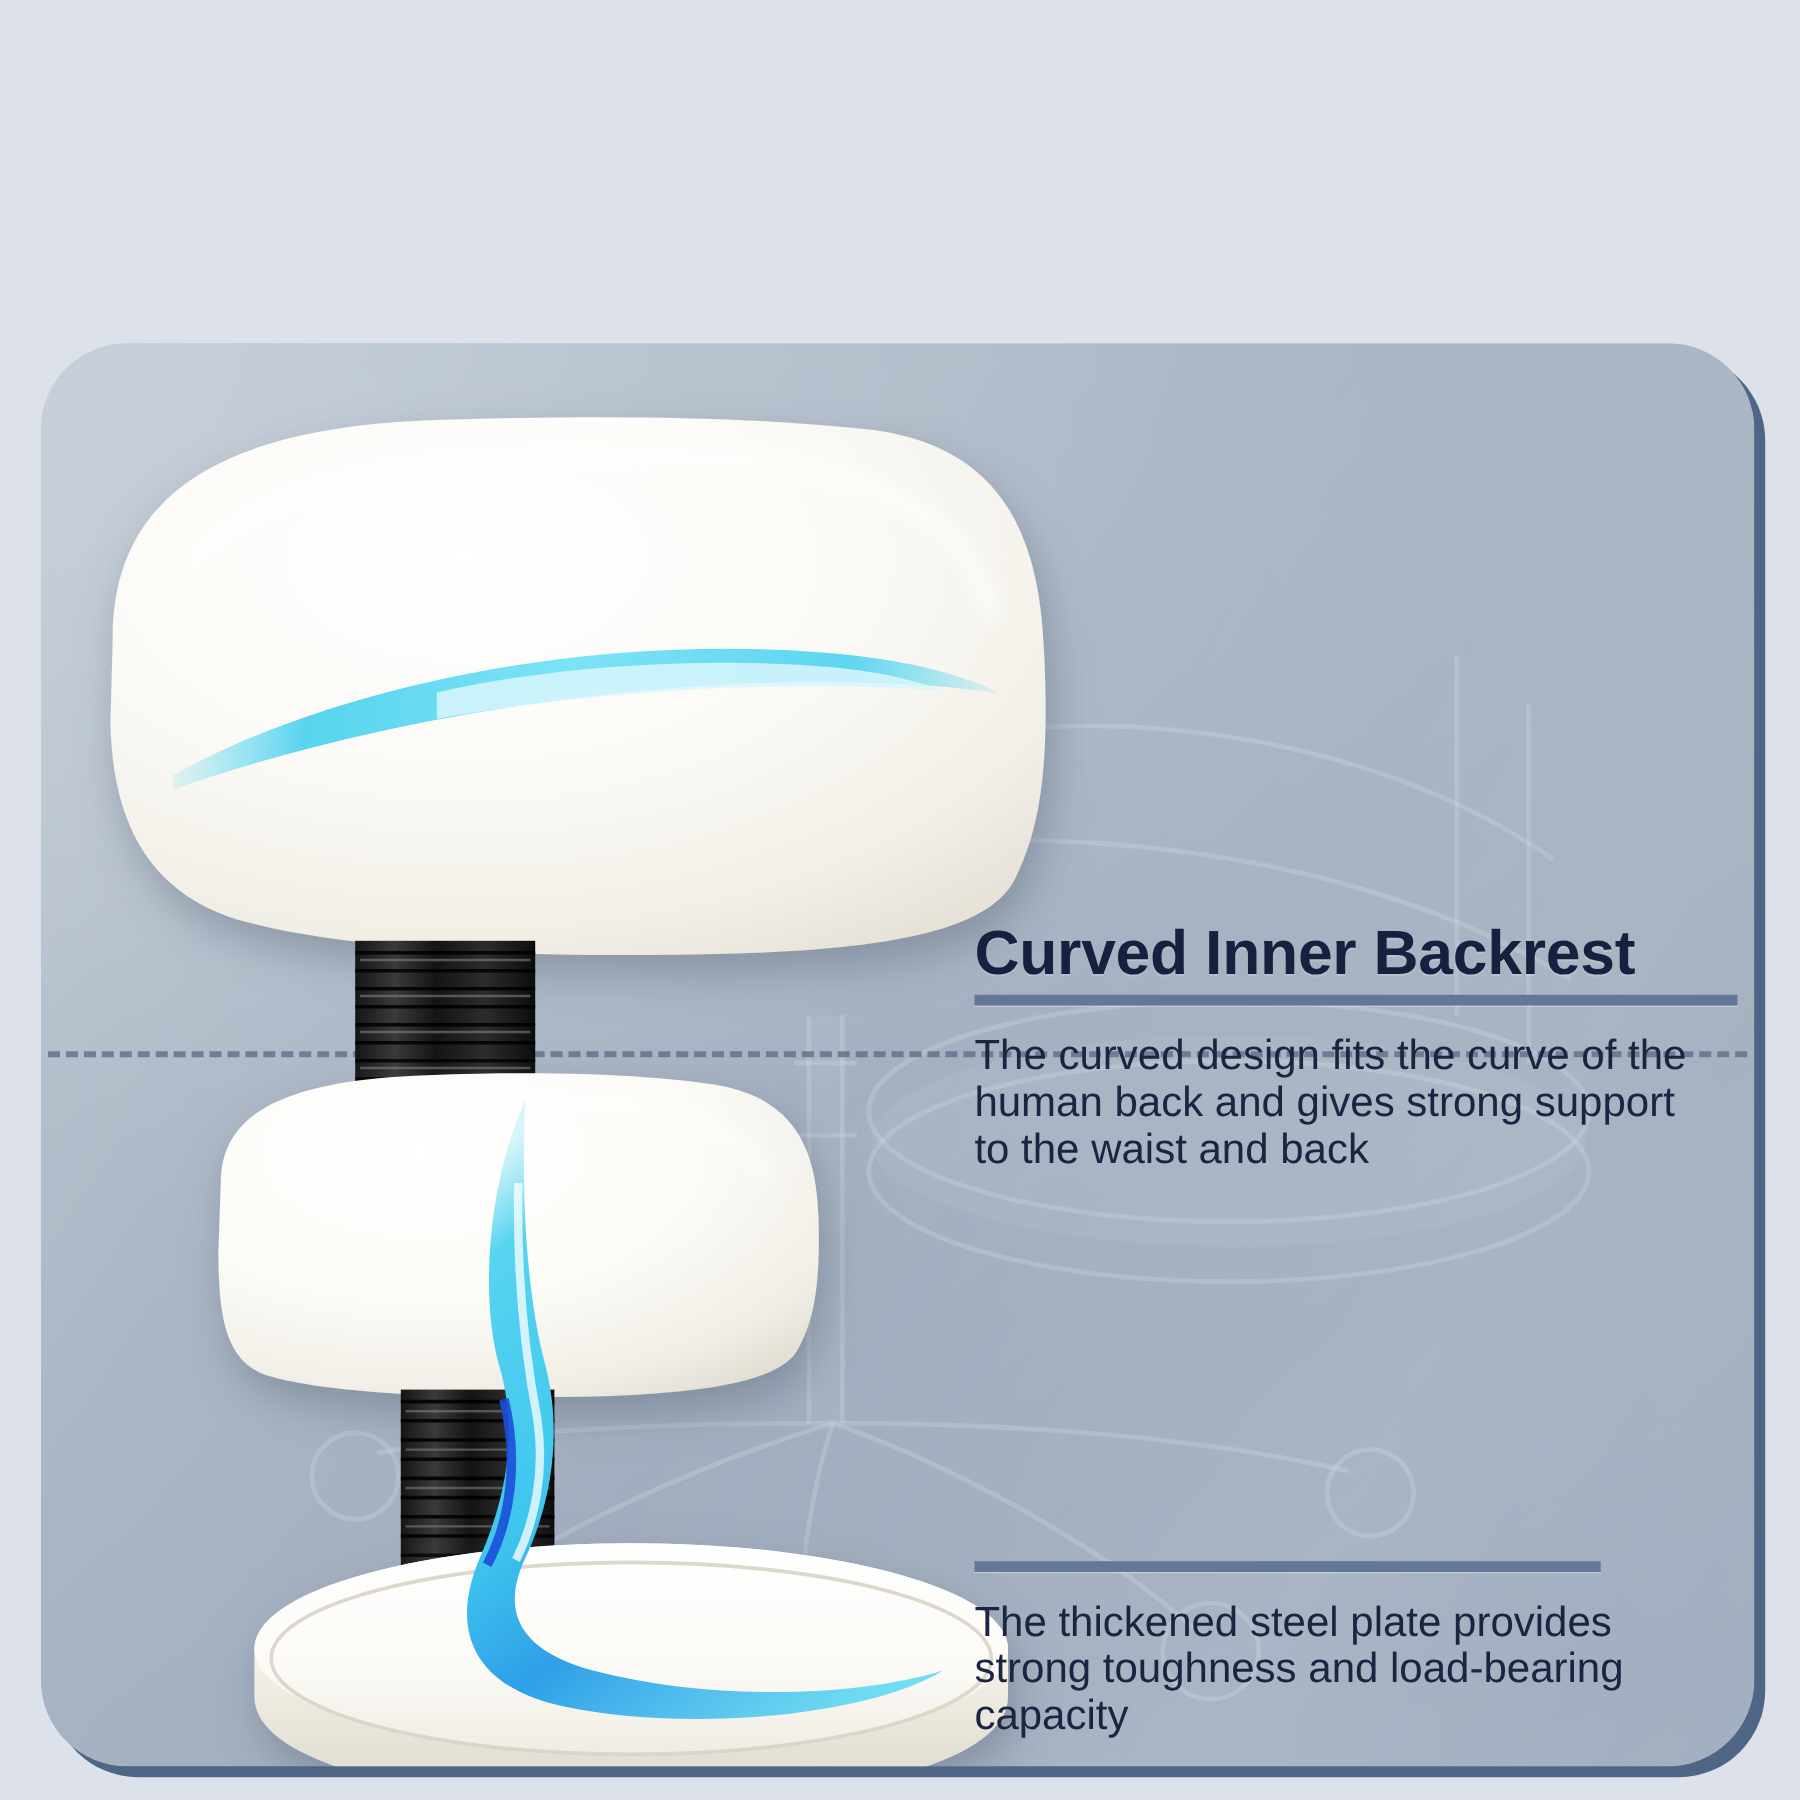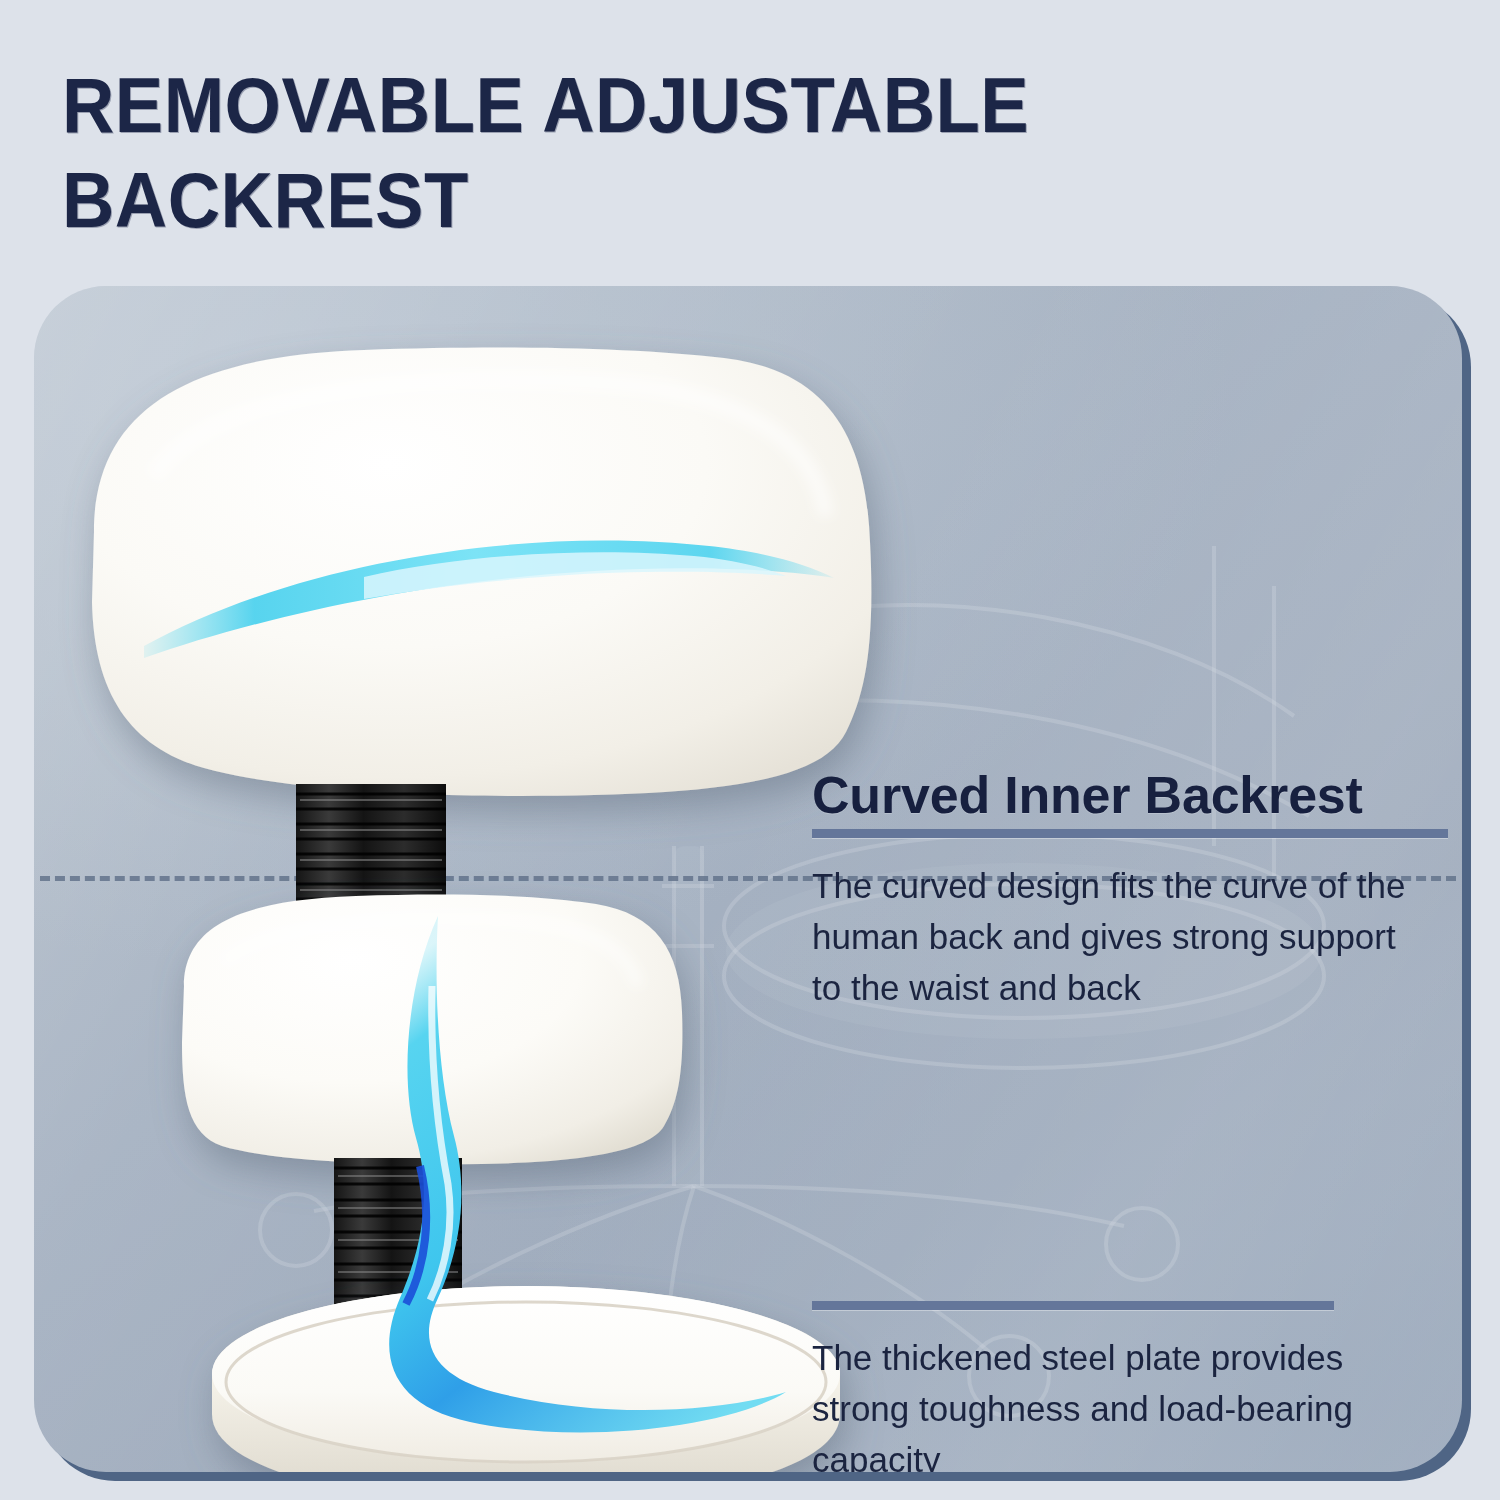--- a/index.html
+++ b/index.html
@@ -92,39 +92,35 @@
     background:linear-gradient(180deg,#7e8ea7 0%, #5f7falpha 0%, #60718d 100%);
     background:#64769a;
     margin-top:3px;
     box-shadow:0 1px 0 rgba(255,255,255,0.35);
   }
   .feature p{
     margin-top:22px;
     font-family:"Liberation Sans", sans-serif;
     font-weight:400;
     font-size:35px;
-    line-height:51px;
+    line-height:39px;
     color:#1b2440;
     white-space:pre-line;
   }
 
   #feature-1{ left:778px; top:478px; width:640px; }
   #feature-1 .underline{ width:636px; }
   #feature-2{ left:778px; top:1012px; width:640px; }
   #feature-2 .underline{ width:522px; }
 </style>
 </head>
 <body>
 
 <div id="root">
 
-  <div class="title-block">
-    <div class="title-line">REMOVABLE ADJUSTABLE</div>
-    <div class="title-line">BACKREST</div>
-  </div>
 
   <div class="card-wrap">
     <div class="card-shadow"></div>
     <div class="card">
 
       <svg class="ghost" viewBox="0 0 1428 1186" preserveAspectRatio="xMidYMid slice">
         <g fill="none" stroke="#ffffff" stroke-opacity="0.30" stroke-width="4">
 
           <path d="M640 560 L640 900"></path>
           <path d="M668 560 L668 900"></path>

